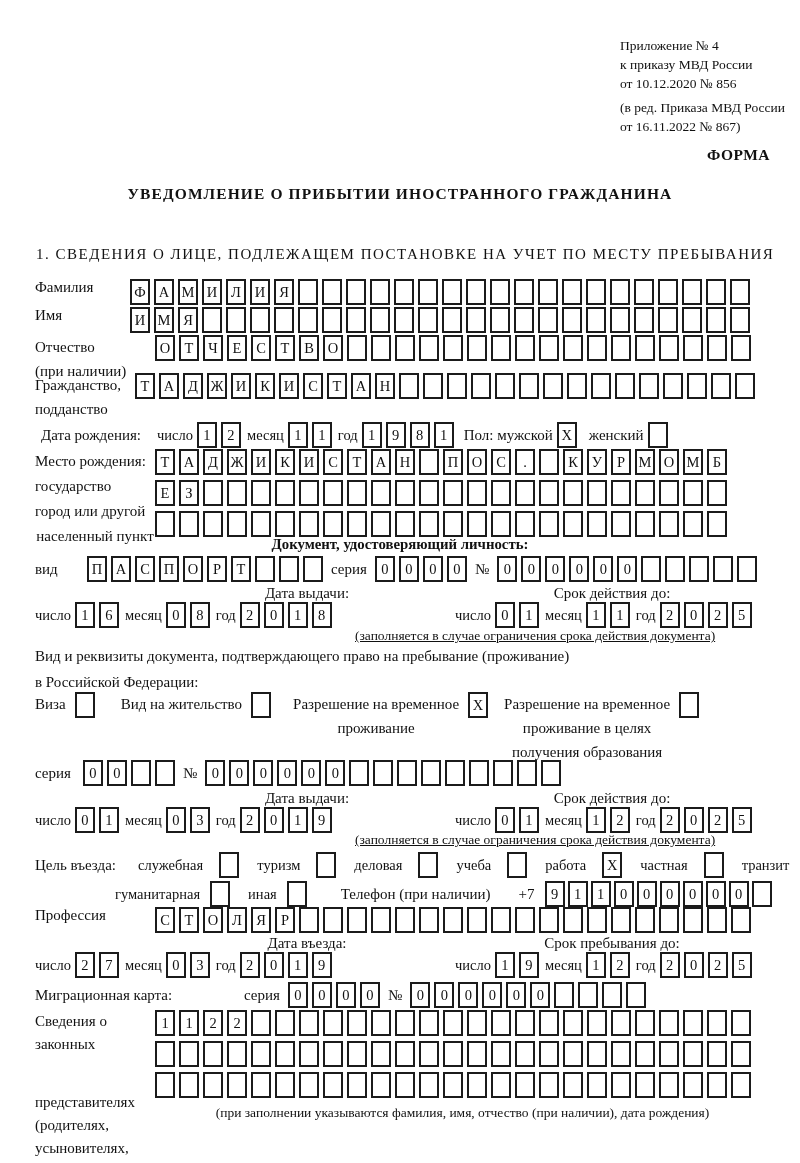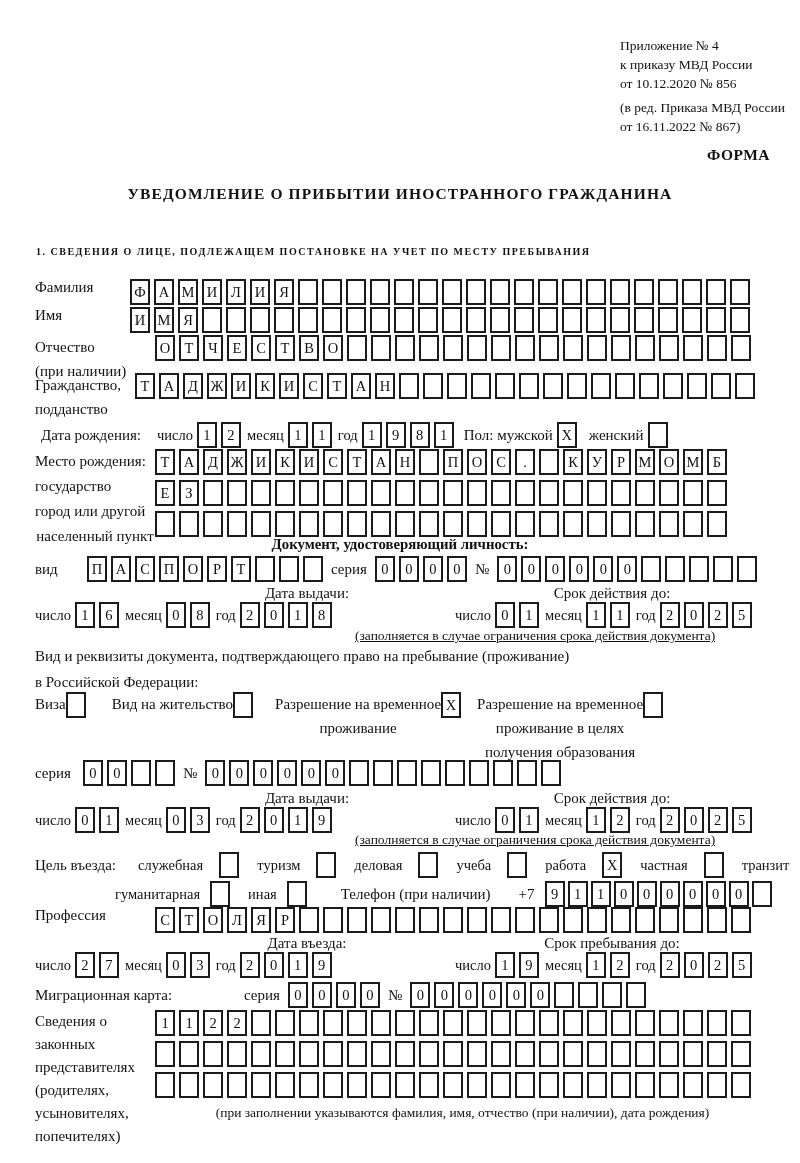--- a/index.html
+++ b/index.html
@@ -5,33 +5,33 @@
   html,body{margin:0;padding:0;background:#ffffff;}
   .page{position:relative;width:800px;height:1163px;background:#fff;overflow:hidden;
         font-family:"Liberation Serif","DejaVu Serif",serif;color:#111;}
   .abs{position:absolute;}
   .lbl{font-size:15px;white-space:nowrap;}
   .sm{font-size:13.5px;white-space:nowrap;}
   .b{font-weight:bold;}
   .ctr{text-align:center;}
   .rt{text-align:left;text-decoration:underline;}
   .title{font-size:15.5px;font-weight:bold;letter-spacing:1.1px;line-height:27px;}
-  .heading{font-size:10px;font-weight:bold;letter-spacing:1.5px;white-space:nowrap;}
+  .heading{font-size:15px;font-weight:normal;letter-spacing:1.5px;white-space:nowrap;}
   .hnote{font-size:13.5px;line-height:19px;}
   .cellrow{display:flex;gap:4px;}
   .cell{flex:0 0 auto;width:20px;height:26px;border:2px solid #1b1b1b;box-sizing:border-box;
         display:flex;align-items:center;justify-content:center;font-size:14.5px;line-height:1;}
   .frow{display:flex;align-items:flex-start;}
   .lblcol{display:flex;flex-direction:column;}
   .lblcol .lbl{line-height:24px;}
   .stack{display:flex;flex-direction:column;gap:5px;}
   .dg{display:flex;align-items:center;}
   .dg .lbl{margin:0 4px 0 6px;font-size:14.5px;}
   .dg .lbl:first-child{margin-left:0;}
-  .cbitem{display:flex;align-items:flex-start;}
+  .cbitem{display:flex;align-items:flex-start;gap:9px;}
   .cbl{font-size:15px;text-align:center;line-height:24px;white-space:nowrap;}
   .blankline{display:inline-block;width:52px;border-bottom:2.5px solid #333;transform:translateY(3px);margin-left:10px;}
   .docheading{font-size:14.8px;font-weight:bold;}
 </style>
 </head>
 <body>
 
 <div class="page">
 
   <div class="abs hnote" style="top:36px;left:620px;">
@@ -641,21 +641,21 @@
         <span class="cell"></span>
         <span class="cell"></span>
         <span class="cell"></span>
       </span>
   </div>
 
   <div class="abs frow" style="top:1010px;left:35px;">
     <span class="lblcol" style="width:120px;">
       <span class="lbl" style="line-height:23px;">Сведения о</span>
       <span class="lbl" style="line-height:23px;">законных</span>
-      <span class="lbl" style="line-height:23px;">представителях</span>
+      <span class="lbl" style="line-height:23px;margin-top:35px;">представителях</span>
       <span class="lbl" style="line-height:23px;">(родителях,</span>
       <span class="lbl" style="line-height:23px;">усыновителях,</span>
       <span class="lbl" style="line-height:23px;">попечителях)</span>
     </span>
     <span class="stack">
       <span class="cellrow">
           <span class="cell">1</span>
           <span class="cell">1</span>
           <span class="cell">2</span>
           <span class="cell">2</span>

